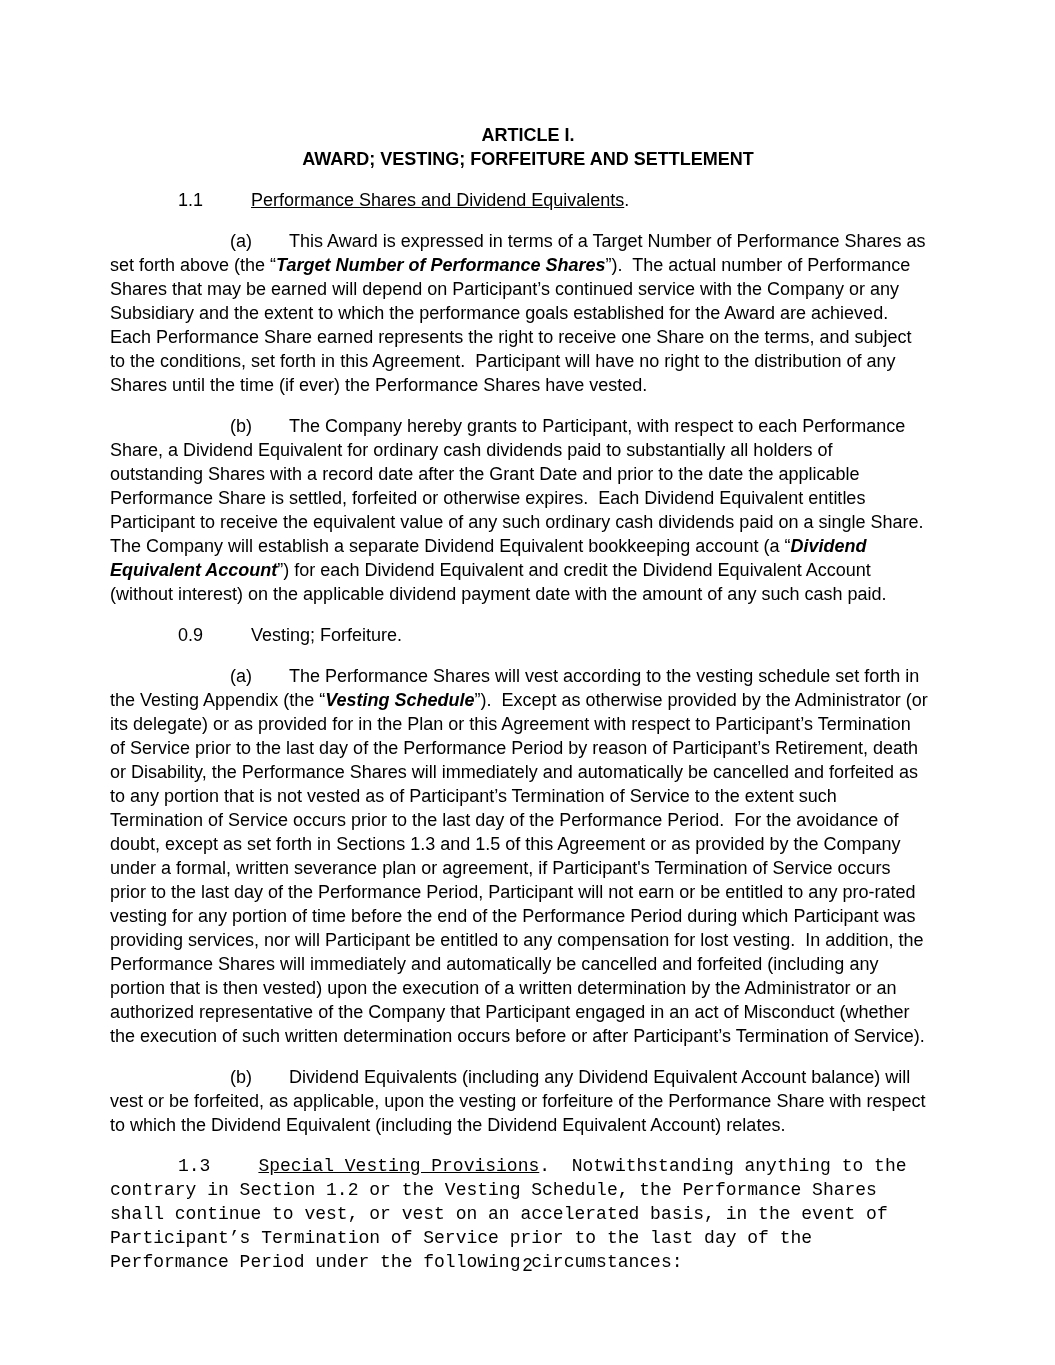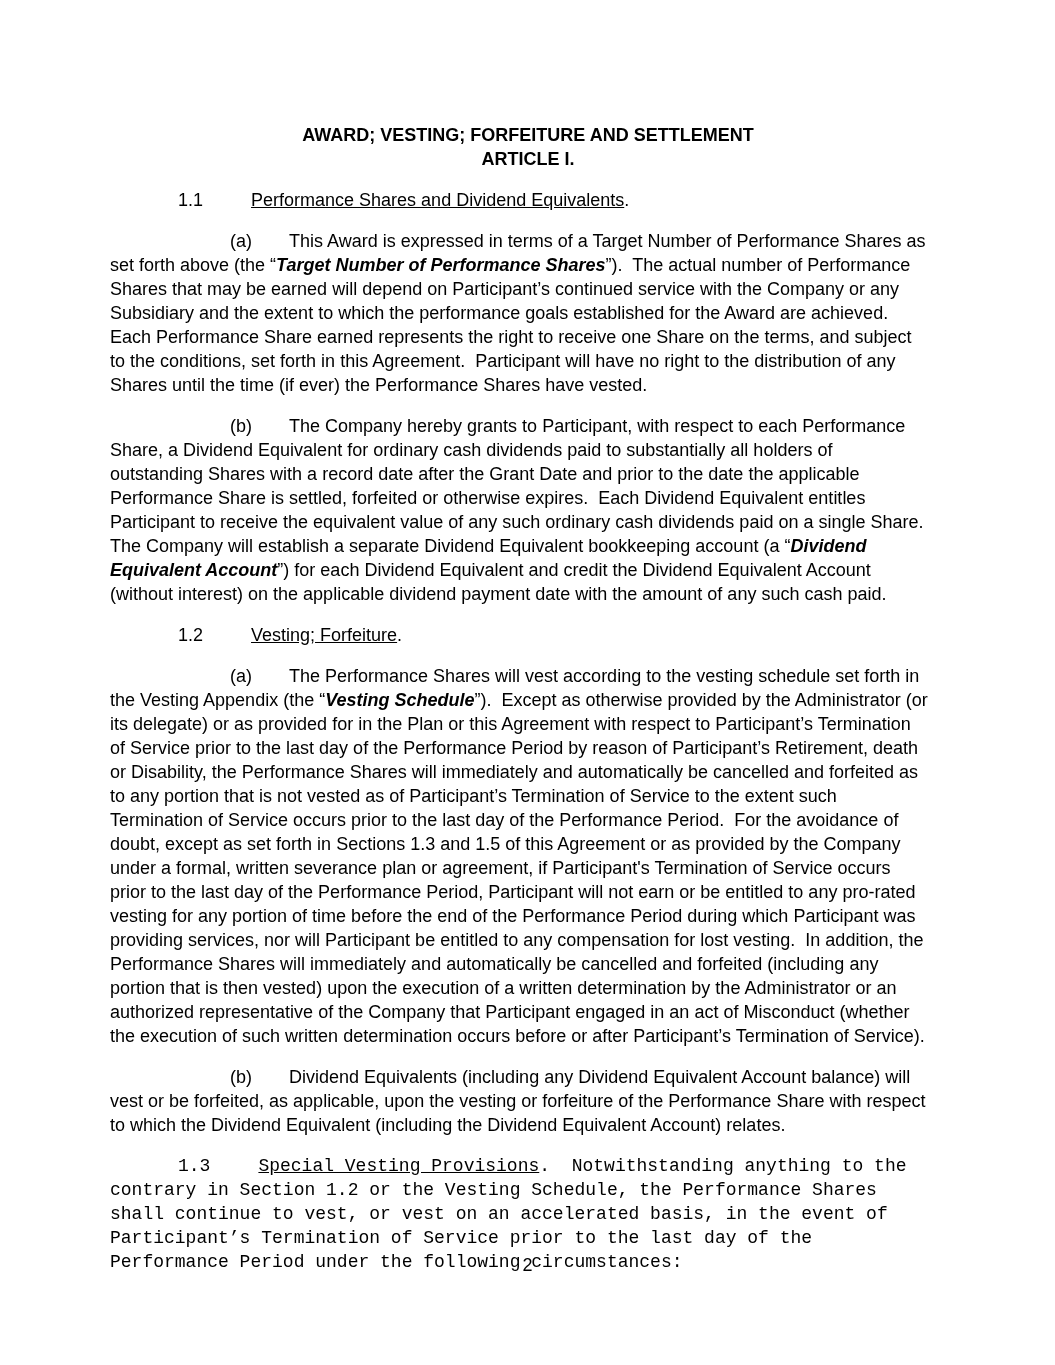--- a/index.html
+++ b/index.html
@@ -52,31 +52,31 @@
     line-height: 24px;
   }
 </style>
 </head>
 <body>
 
 <div class="page">
   <div class="content">
 
     <div class="doc-heading">
+      <div>ARTICLE I.</div>
       <div>AWARD; VESTING; FORFEITURE AND SETTLEMENT</div>
-      <div>ARTICLE I.</div>
     </div>
 
     <p class="block p-sec"><span>1.1</span><span class="tab"></span><span style="text-decoration: underline;">Performance Shares and Dividend Equivalents</span><span>.</span></p>
 
     <p class="block p-let"><span>(a)</span><span class="tab"></span><span>This Award is expressed in terms of a Target Number of Performance Shares as set forth above (the “</span><span style="font-weight: bold; font-style: italic;">Target Number of Performance Shares</span><span>”).  The actual number of Performance Shares that may be earned will depend on Participant’s continued service with the Company or any Subsidiary and the extent to which the performance goals established for the Award are achieved.  Each Performance Share earned represents the right to receive one Share on the terms, and subject to the conditions, set forth in this Agreement.  Participant will have no right to the distribution of any Shares until the time (if ever) the Performance Shares have vested.</span></p>
 
     <p class="block p-let"><span>(b)</span><span class="tab"></span><span>The Company hereby grants to Participant, with respect to each Performance Share, a Dividend Equivalent for ordinary cash dividends paid to substantially all holders of outstanding Shares with a record date after the Grant Date and prior to the date the applicable Performance Share is settled, forfeited or otherwise expires.  Each Dividend Equivalent entitles Participant to receive the equivalent value of any such ordinary cash dividends paid on a single Share.  The Company will establish a separate Dividend Equivalent bookkeeping account (a “</span><span style="font-weight: bold; font-style: italic;">Dividend Equivalent Account</span><span>”) for each Dividend Equivalent and credit the Dividend Equivalent Account (without interest) on the applicable dividend payment date with the amount of any such cash paid.</span></p>
 
-    <p class="block p-sec"><span>1.2</span><span class="tab"></span><span style="text-decoration: underline;">Vesting; Forfeiture</span><span>.</span></p>
+    <p class="block p-sec"><span>0.9</span><span class="tab"></span><span style="">Vesting; Forfeiture</span><span>.</span></p>
 
     <p class="block p-let"><span>(a)</span><span class="tab"></span><span>The Performance Shares will vest according to the vesting schedule set forth in the Vesting Appendix (the “</span><span style="font-weight: bold; font-style: italic;">Vesting Schedule</span><span>”).  Except as otherwise provided by the Administrator (or its delegate) or as provided for in the Plan or this Agreement with respect to Participant’s Termination of Service prior to the last day of the Performance Period by reason of Participant’s Retirement, death or Disability, the Performance Shares will immediately and automatically be cancelled and forfeited as to any portion that is not vested as of Participant’s Termination of Service to the extent such Termination of Service occurs prior to the last day of the Performance Period.  For the avoidance of doubt, except as set forth in Sections 1.3 and 1.5 of this Agreement or as provided by the Company under a formal, written severance plan or agreement, if Participant's Termination of Service occurs prior to the last day of the Performance Period, Participant will not earn or be entitled to any pro-rated vesting for any portion of time before the end of the Performance Period during which Participant was providing services, nor will Participant be entitled to any compensation for lost vesting.  In addition, the Performance Shares will immediately and automatically be cancelled and forfeited (including any portion that is then vested) upon the execution of a written determination by the Administrator or an authorized representative of the Company that Participant engaged in an act of Misconduct (whether the execution of such written determination occurs before or after Participant’s Termination of Service).</span></p>
 
     <p class="block p-let"><span>(b)</span><span class="tab"></span><span>Dividend Equivalents (including any Dividend Equivalent Account balance) will vest or be forfeited, as applicable, upon the vesting or forfeiture of the Performance Share with respect to which the Dividend Equivalent (including the Dividend Equivalent Account) relates.</span></p>
 
     <p class="block p-sec"><span>1.3</span><span class="tab"></span><span style="text-decoration: underline;">Special Vesting Provisions</span><span>.  Notwithstanding anything to the contrary in Section 1.2 or the Vesting Schedule, the Performance Shares shall continue to vest, or vest on an accelerated basis, in the event of Participant’s Termination of Service prior to the last day of the Performance Period under the following circumstances:</span></p>
   </div>
 
   <div class="page-number">2</div>
 </div>

